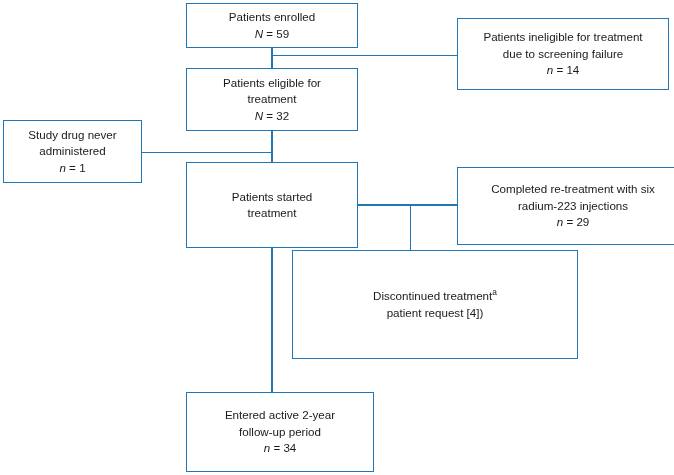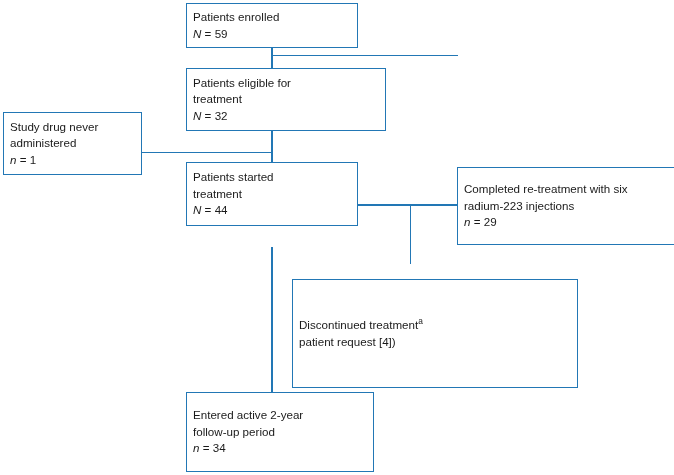--- a/index.html
+++ b/index.html
@@ -17,20 +17,21 @@
     overflow: hidden;
   }
   .node {
     position: absolute;
     box-sizing: border-box;
     border: 1.6px solid #2277b5;
     background: #ffffff;
     display: flex;
     align-items: center;
     justify-content: center;
+    text-align: center;
     color: #1a1a1a;
     font-size: 11.6px;
     line-height: 1.42;
     z-index: 3;
   }
   .node .inner {
     padding: 0 6px;
     width: 100%;
   }
   .node .line { display: block; white-space: nowrap; }
@@ -64,54 +65,60 @@
 
   <div class="conn v" style="left:271.2px; top:247px; height:146px;"></div>
 
   <div class="node" style="left:186px; top:3px; width:172px; height:45px;">
     <div class="inner">
       <span class="line">Patients enrolled</span>
       <span class="line"><span class="ital">N</span>&nbsp;<span>=</span>&nbsp;<span>59</span></span>
     </div>
   </div>
 
+  <div class="node" style="left:457px; top:18px; width:212px; height:72px;">
+    <div class="inner">
+      <span class="line">Patients ineligible for treatment</span>
+      <span class="line">due to screening failure</span>
+      <span class="line"><span class="ital">n</span>&nbsp;<span>=</span>&nbsp;<span>14</span></span>
+    </div>
+  </div>
 
-  <div class="node" style="left:186px; top:68px; width:200px; height:63px;">
+  <div class="node" style="left:186px; top:68px; width:172px; height:63px;">
     <div class="inner">
       <span class="line">Patients eligible for</span>
       <span class="line">treatment</span>
       <span class="line"><span class="ital">N</span>&nbsp;<span>=</span>&nbsp;<span>32</span></span>
     </div>
   </div>
 
-  <div class="node" style="left:3px; top:112px; width:139px; height:63px;">
+  <div class="node" style="left:3px; top:120px; width:139px; height:63px;">
     <div class="inner">
       <span class="line">Study drug never</span>
       <span class="line">administered</span>
       <span class="line"><span class="ital">n</span>&nbsp;<span>=</span>&nbsp;<span>1</span></span>
     </div>
   </div>
 
-  <div class="node" style="left:186px; top:162px; width:172px; height:64px;">
+  <div class="node" style="left:186px; top:162px; width:172px; height:86px;">
     <div class="inner">
       <span class="line">Patients started</span>
       <span class="line">treatment</span>
-      <span class="line"><span class="ital">N</span>&nbsp;<span>=</span>&nbsp;<span>44</span></span>
     </div>
   </div>
 
   <div class="node" style="left:457px; top:167px; width:232px; height:78px;">
     <div class="inner">
       <span class="line">Completed re-treatment with six</span>
       <span class="line">radium-223 injections</span>
       <span class="line"><span class="ital">n</span>&nbsp;<span>=</span>&nbsp;<span>29</span></span>
     </div>
   </div>
 
-  <div class="node" style="left:292px; top:279px; width:286px; height:109px;">
+  <div class="node" style="left:292px; top:250px; width:286px; height:109px;">
     <div class="inner">
       <span class="line"><span>Discontinued treatment</span><sup>a</sup></span>
       <span class="line">patient request [4])</span>
     </div>
   </div>
 
   <div class="node" style="left:186px; top:392px; width:188px; height:80px;">
     <div class="inner">
       <span class="line">Entered active 2-year</span>
       <span class="line">follow-up period</span>

